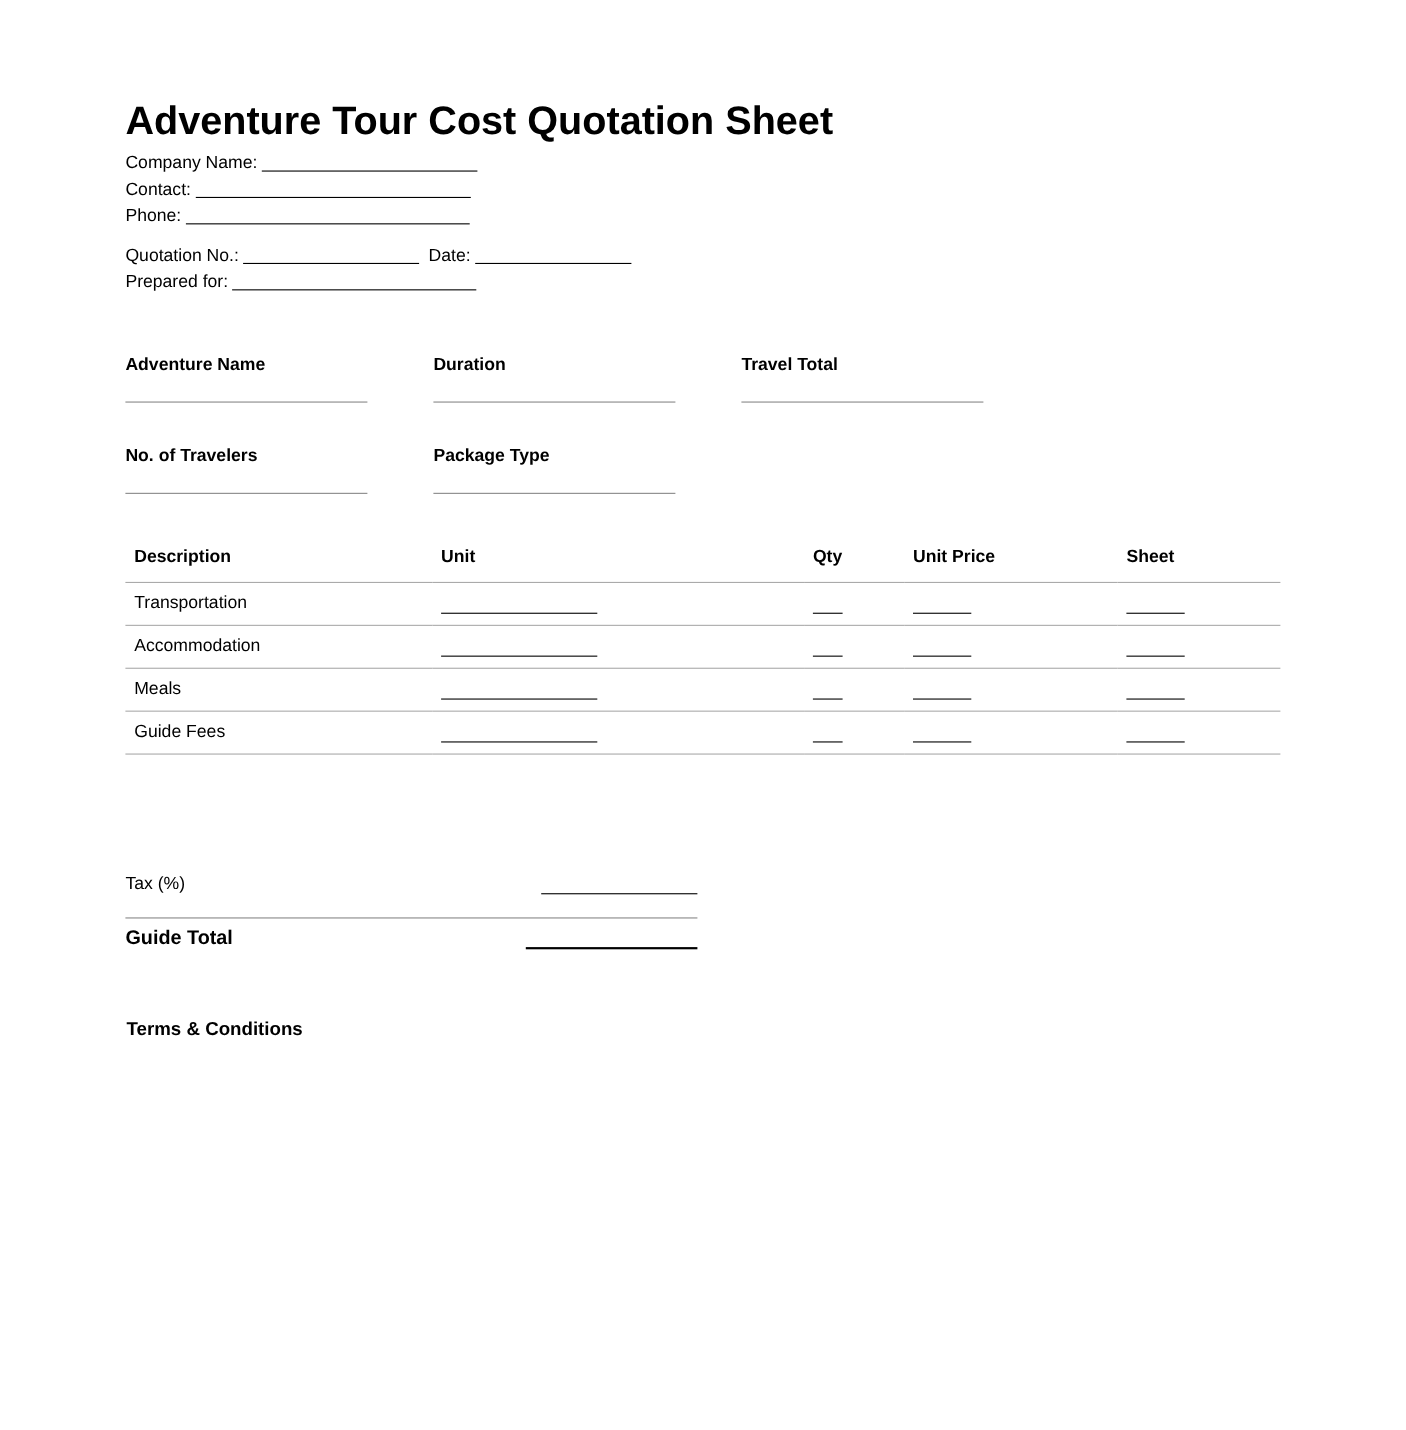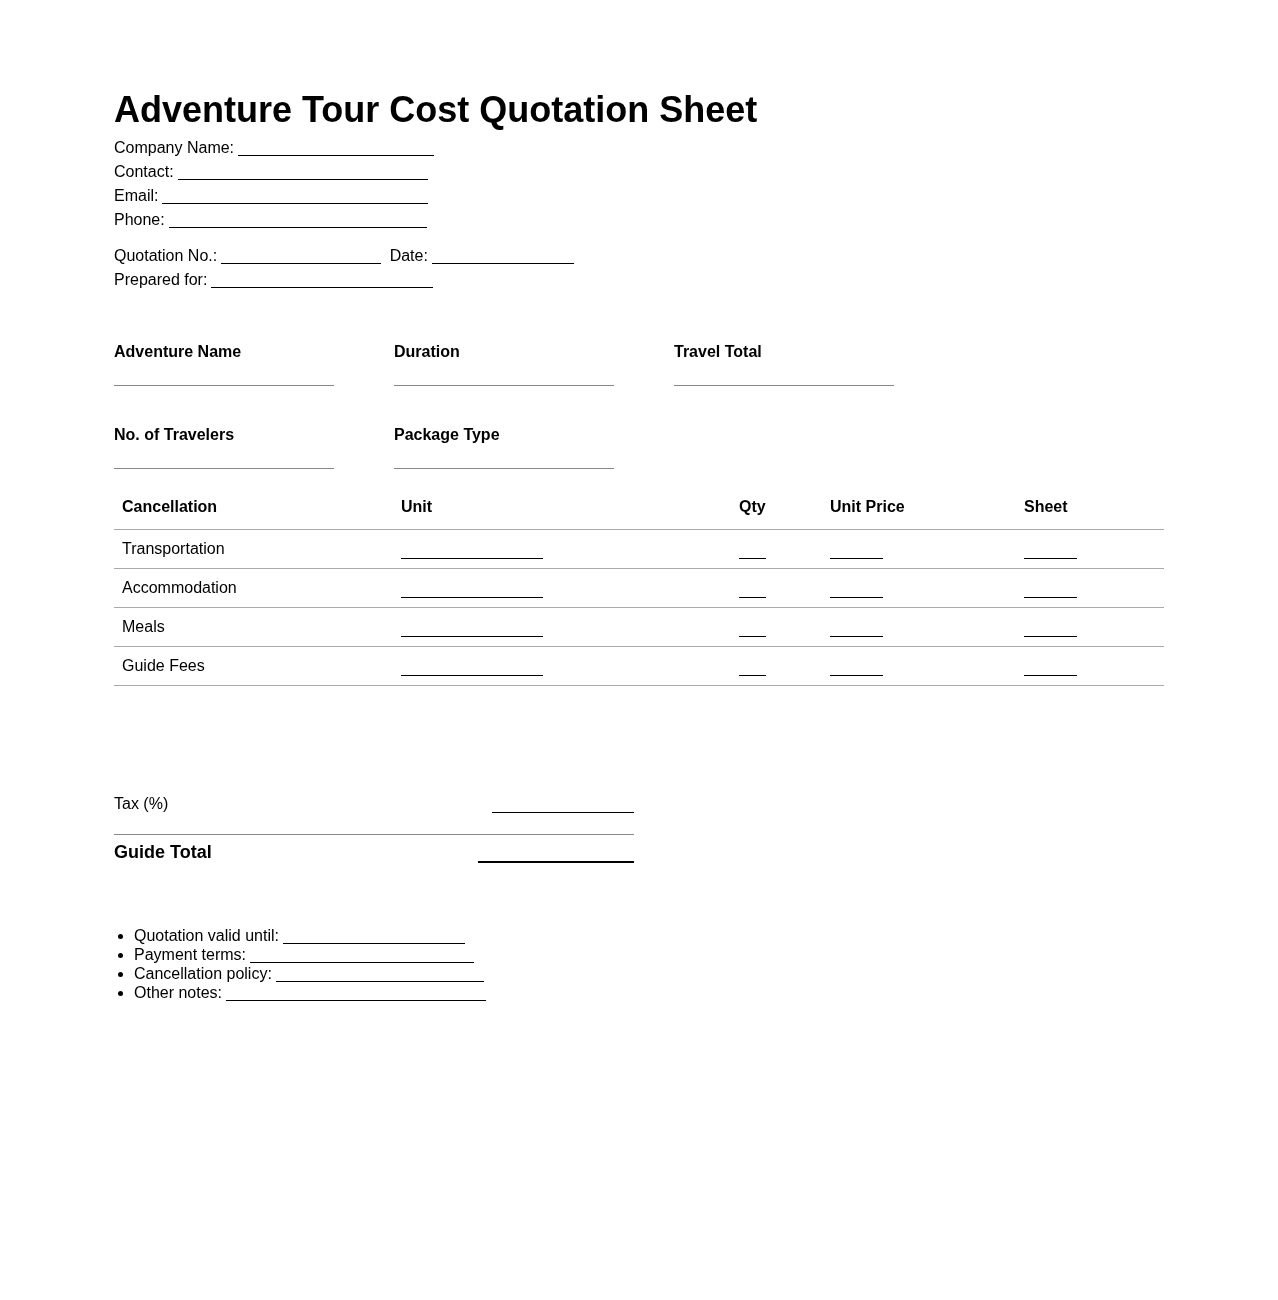--- a/index.html
+++ b/index.html
@@ -4,21 +4,21 @@
 <style>
   html, body { margin: 0; padding: 0; background: #ffffff; }
   body { width: 1278px; height: 1300px; position: relative; font-family: "Liberation Sans", sans-serif; color: #000; }
   .page { position: absolute; left: 114px; top: 88px; width: 1050px; }
   h1 { margin: 0; font-size: 36px; font-weight: bold; line-height: 44px; letter-spacing: 0; }
   .info { margin-top: 4px; font-size: 16px; }
   .info .line { height: 24px; line-height: 24px; white-space: nowrap; }
   .blank { display: inline-block; border-bottom: 1px solid #000; height: 16px; vertical-align: baseline; margin-left: 4px; position: relative; top: 3px; }
   .gap { height: 12px; }
   .fields { position: absolute; top: 232px; left: 0; width: 1050px; }
-  .field { position: absolute; width: 220px; margin-top: 20px; }
+  .field { position: absolute; width: 220px; }
   .field .lbl { font-size: 16px; font-weight: bold; line-height: 24px; }
   .field .fline { margin-top: 21px; border-bottom: 1px solid #888; height: 0; }
   table.items { position: absolute; top: 397px; left: 0; width: 1050px; border-collapse: collapse; font-size: 16px; }
   table.items th { text-align: left; font-weight: bold; height: 44px; padding: 0 0 0 8px; vertical-align: middle; border-bottom: 1px solid #aaa; }
   table.items td { height: 38px; padding: 0 0 0 8px; border-bottom: 1px solid #aaa; vertical-align: middle; }
   .ul { display: inline-block; border-bottom: 1px solid #000; height: 14px; position: relative; top: 4px; }
   .totals { position: absolute; top: 704px; left: 0; width: 520px; font-size: 16px; }
   .trow { position: relative; height: 26px; line-height: 24px; }
   .trow .ul { position: absolute; right: 0; top: 2px; height: 18px; }
   .tsep { border-top: 1px solid #888; margin-top: 16px; }
@@ -35,23 +35,20 @@
 
 <div class="page">
   <h1>Adventure Tour Cost Quotation Sheet</h1>
 
   <div class="info">
     <div class="line">
       <span>Company Name:</span><span class="blank" style="width:196px"></span>
     </div>
     <div class="line">
       <span>Contact:</span><span class="blank" style="width:250px"></span>
-    </div>
-    <div class="line">
-      <span>Email:</span><span class="blank" style="width:266px"></span>
     </div>
     <div class="line">
       <span>Phone:</span><span class="blank" style="width:258px"></span>
     </div>
     <div class="gap"></div>
     <div class="line">
       <span>Quotation No.:</span><span class="blank" style="width:160px;margin-right:4px"></span>
       <span>Date:</span><span class="blank" style="width:142px"></span>
     </div>
     <div class="line">
@@ -85,21 +82,21 @@
   <table class="items">
     <colgroup>
       <col style="width:279px">
         <col style="width:338px">
         <col style="width:91px">
         <col style="width:194px">
         <col>
     </colgroup>
     <thead>
       <tr>
-        <th>Cancellation</th>
+        <th>Description</th>
         <th>Unit</th>
         <th>Qty</th>
         <th>Unit Price</th>
         <th>Sheet</th>
       </tr>
     </thead>
     <tbody>
       <tr>
         <td>Transportation</td>
         <td><span class="ul" style="width:142px"></span></td>
@@ -137,20 +134,15 @@
       <span class="ul" style="width:142px"></span>
     </div>
     <div class="tsep"></div>
     <div class="grand">
       <span>Guide Total</span>
       <span class="ul" style="width:156px"></span>
     </div>
   </div>
 
   <div class="terms">
-    <ul>
-      <li><span>Quotation valid until:</span><span class="ul" style="width:182px"></span></li>
-      <li><span>Payment terms:</span><span class="ul" style="width:224px"></span></li>
-      <li><span>Cancellation policy:</span><span class="ul" style="width:208px"></span></li>
-      <li><span>Other notes:</span><span class="ul" style="width:260px"></span></li>
-    </ul>
+    <h3>Terms &amp; Conditions</h3>
   </div>
 </div>
 
 </body></html>

